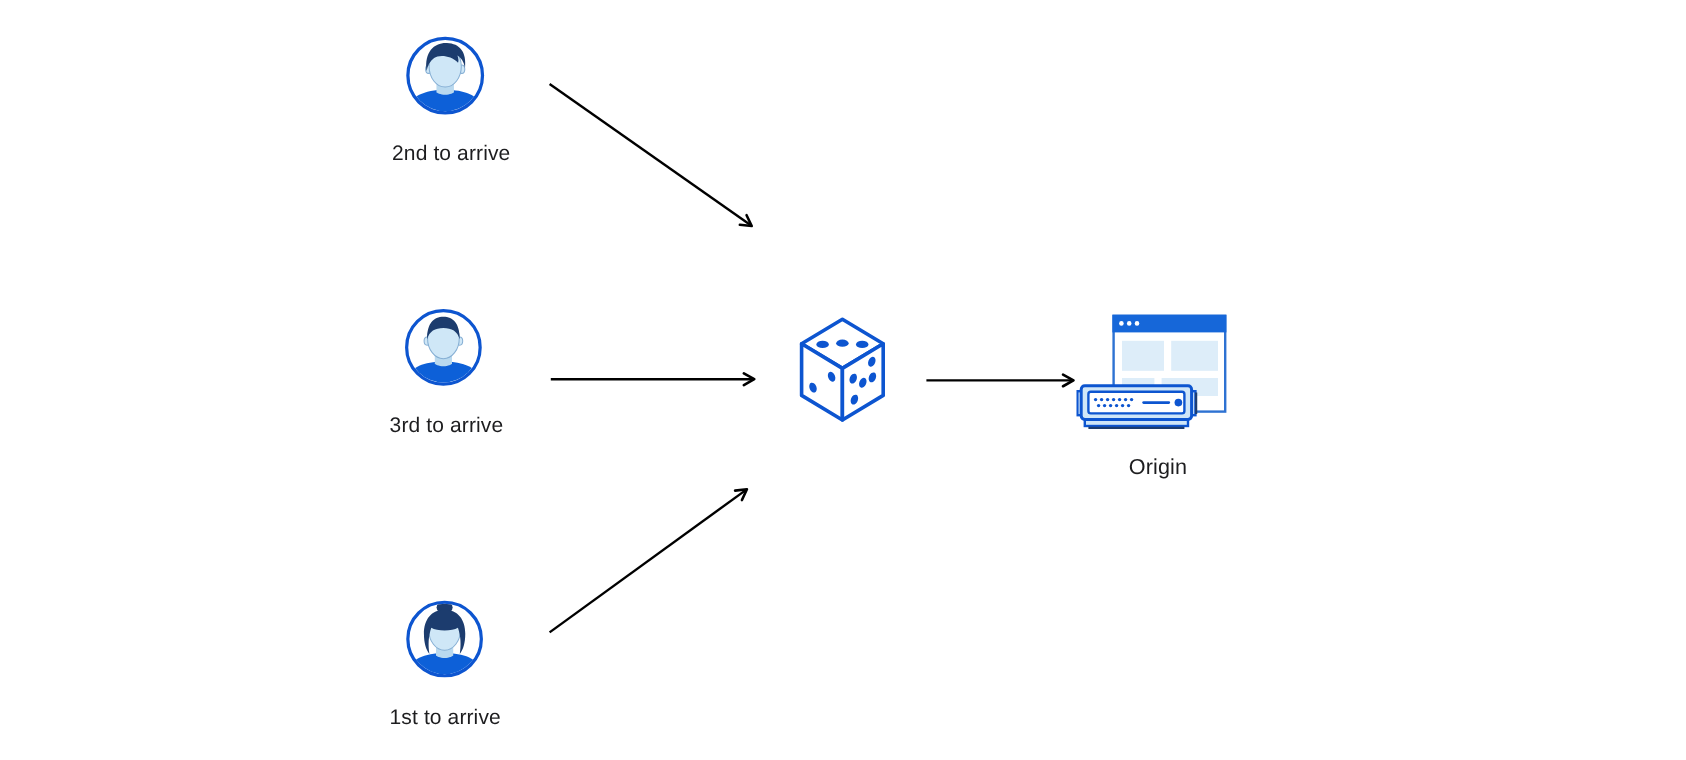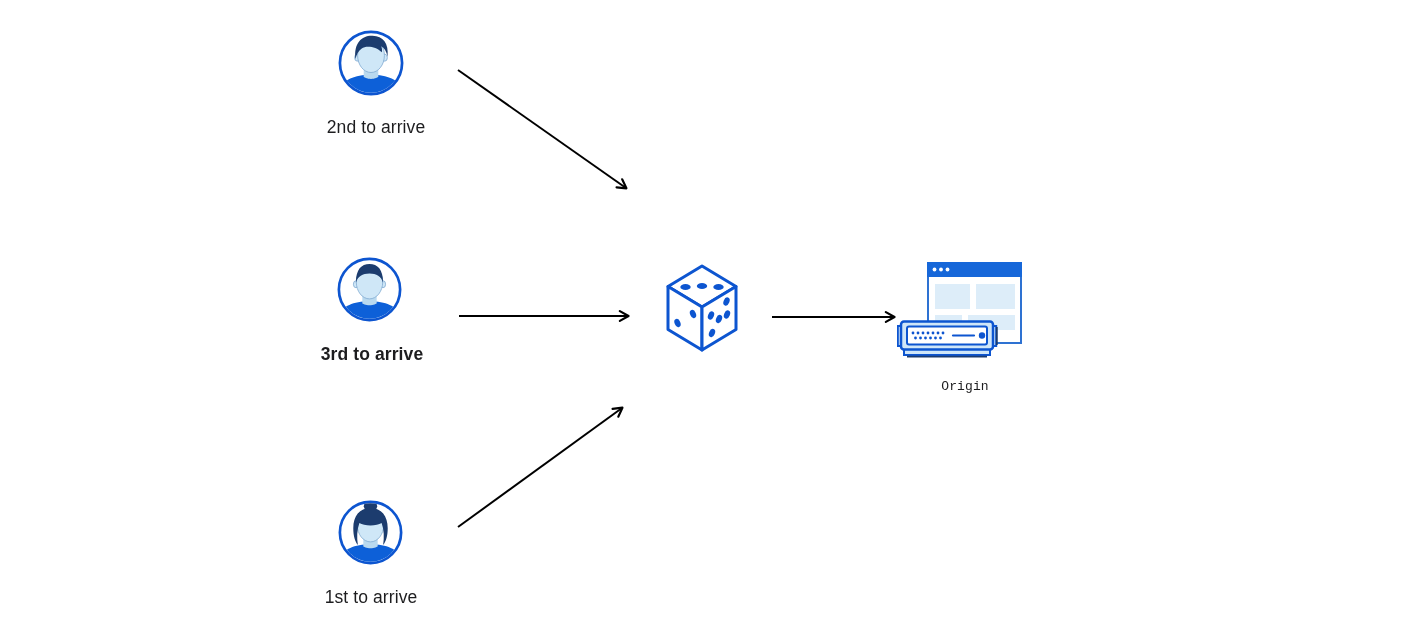--- a/index.html
+++ b/index.html
@@ -99,21 +99,21 @@
       <circle cx="35" cy="35" r="32" class="f-white s-blue" stroke-width="2.8"></circle>
       <g clip-path="url(#clipB)">
         <path class="f-shirt" d="M4,70 L4,63 C4,53.5 17,47.2 35,47.2 C53,47.2 66,53.5 66,63 L66,70 Z"></path>
         <path class="f-neck" d="M27.5,33 L42.5,33 L42.5,49.5 C42.5,49.5 39,51.5 35,51.5 C31,51.5 27.5,49.5 27.5,49.5 Z"></path>
         <ellipse class="f-face faceline" cx="20.8" cy="29.5" rx="2.6" ry="3.6"></ellipse>
         <ellipse class="f-face faceline" cx="49.2" cy="29.5" rx="2.6" ry="3.6"></ellipse>
         <path class="f-face faceline" d="M35,11.5 C43.6,11.5 48.8,18.2 48.8,27.2 C48.8,36.8 42.6,44.8 35,44.8 C27.4,44.8 21.2,36.8 21.2,27.2 C21.2,18.2 26.4,11.5 35,11.5 Z"></path>
         <path class="f-navy" d="M20.8,28 C20.8,14 26.5,8.4 35,8.4 C43.5,8.4 49.2,14 49.2,28 C47.2,21 42.3,18.2 35,18.2 C27.7,18.2 22.8,21 20.8,28 Z"></path>
       </g>
     </svg>
-    <div class="node-label" style="left:36px;top:88px;font-weight:bold;">3rd to arrive</div>
+    <div class="node-label" style="left:36px;top:88px;">3rd to arrive</div>
   </div>
 
   <div class="node" style="left:337px;top:499px;">
     <svg width="67" height="67" viewBox="0 0 70 70">
       <defs>
           <clipPath id="clipC">
             <circle cx="35" cy="35" r="30.6"></circle>
           </clipPath>
         </defs>
       <circle cx="35" cy="35" r="32" class="f-white s-blue" stroke-width="2.8"></circle>
@@ -180,16 +180,16 @@
         <circle cx="18.5" cy="76" r="1.4"></circle>
           <circle cx="23.5" cy="76" r="1.4"></circle>
           <circle cx="28.5" cy="76" r="1.4"></circle>
         <circle cx="33.5" cy="76" r="1.4"></circle>
           <circle cx="38.5" cy="76" r="1.4"></circle>
           <circle cx="43.5" cy="76" r="1.4"></circle>
       </g>
       <path d="M56,73.5 H77" class="s-blue" stroke-width="2.2" stroke-linecap="round" fill="none"></path>
       <circle cx="85" cy="73.5" r="3.2" class="f-blue"></circle>
     </svg>
-    <div class="node-label" style="left:68px;top:117px;font-size:13px;font-family:Liberation Mono, monospace;">Origin</div>
+    <div class="node-label" style="left:68px;top:117px;font-size:18px;">Origin</div>
   </div>
 
 </div>
 
 </body></html>

